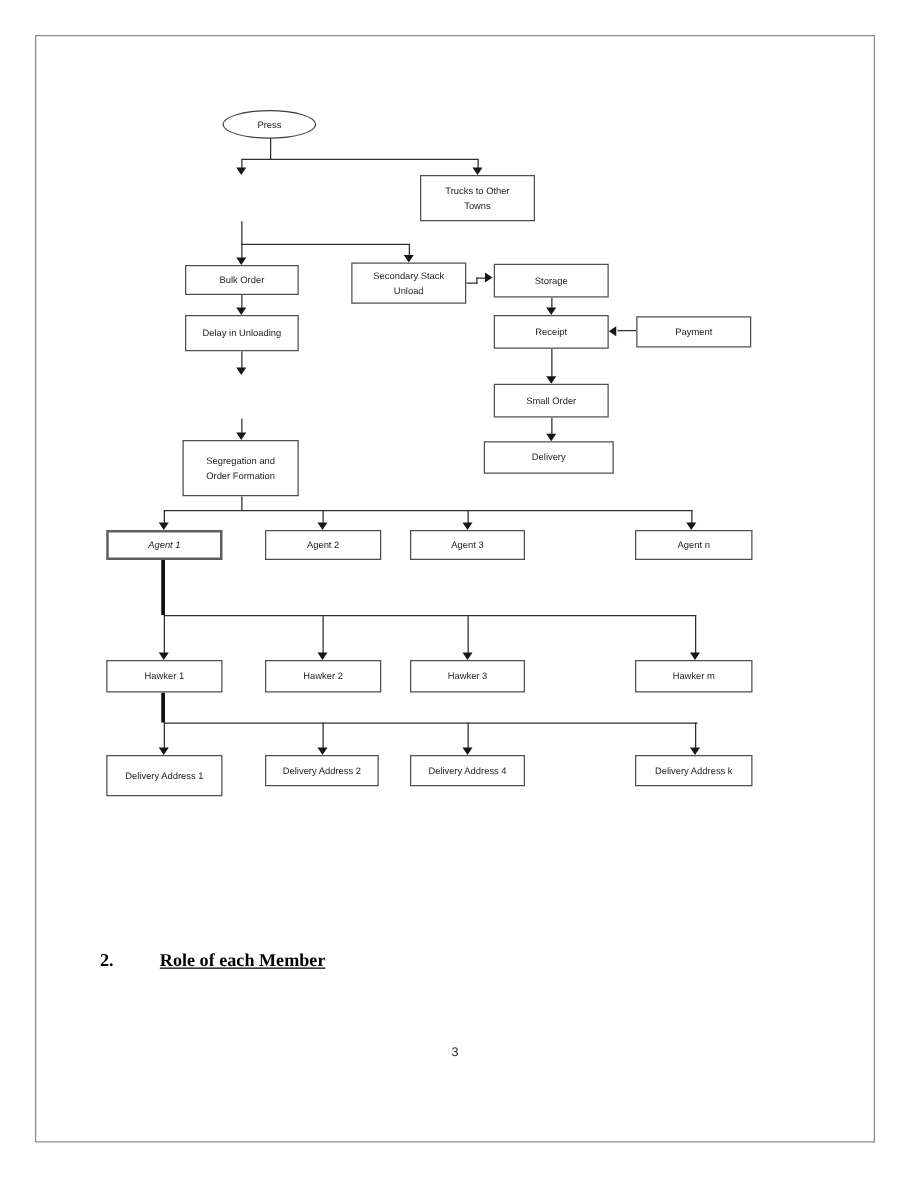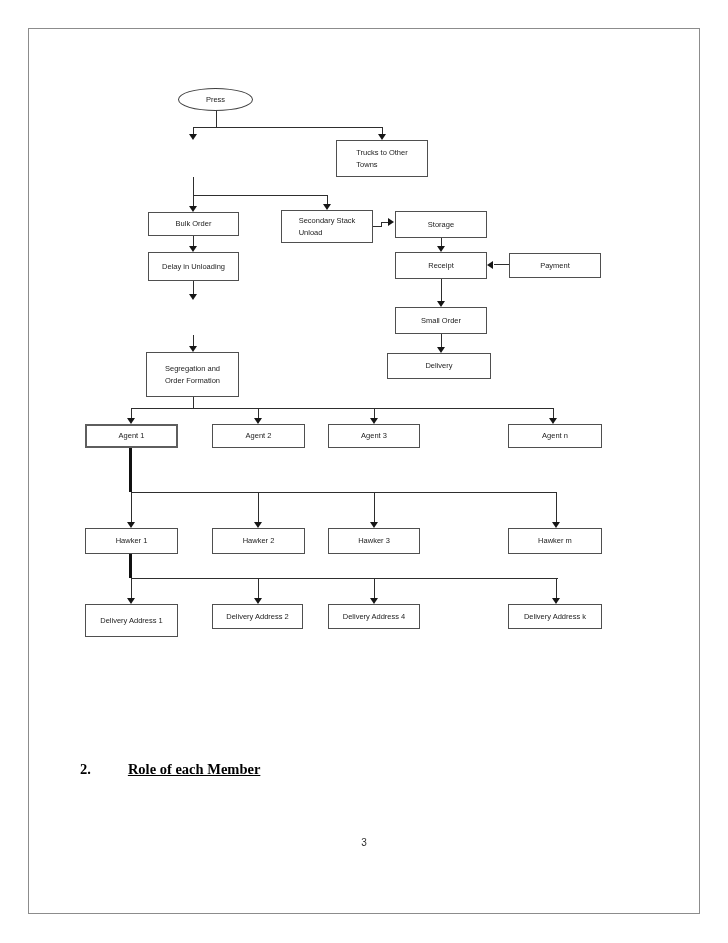--- a/index.html
+++ b/index.html
@@ -8,26 +8,26 @@
     position: relative; width: 728px; height: 943px; background: #ffffff;
     font-family: "Liberation Sans", sans-serif; overflow: hidden;
   }
   .frame {
     position: absolute; left: 28px; top: 28px; width: 672px; height: 886px;
     border: 1px solid #8c8c8c; background: #ffffff;
   }
   .node {
     position: absolute; background: #fff; border: 1px solid #4f4f4f;
     display: flex; align-items: center; justify-content: center;
-    font-size: 7.5px; line-height: 1.5; color: #1c1c1c;
+    text-align: center; font-size: 7.5px; line-height: 1.5; color: #1c1c1c;
     white-space: pre-line;
   }
   .ellipse { border-radius: 50%; border-color: #3f3f3f; }
   .top-align { align-items: flex-start; padding-top: 5px; }
-  .b2 { border-width: 2px; border-color: #5e5e5e; }
+  .b2 { border-width: 2px; border-color: #5e5e5e; font-style: italic; }
   .line { position: absolute; background: #2e2e2e; }
   .thick { background: #111; }
   .arr { position: absolute; width: 0; height: 0; }
   .arr-d { border-left: 4px solid transparent; border-right: 4px solid transparent; border-top: 6px solid #161616; }
   .arr-l { border-top: 4px solid transparent; border-bottom: 4px solid transparent; border-right: 6px solid #161616; }
   .arr-r { border-top: 4px solid transparent; border-bottom: 4px solid transparent; border-left: 6px solid #161616; }
   .heading {
     position: absolute; left: 80px; top: 761px; display: flex; gap: 15px;
     font-family: "Liberation Serif", serif; font-weight: bold; font-size: 14.5px; color: #000;
   }

